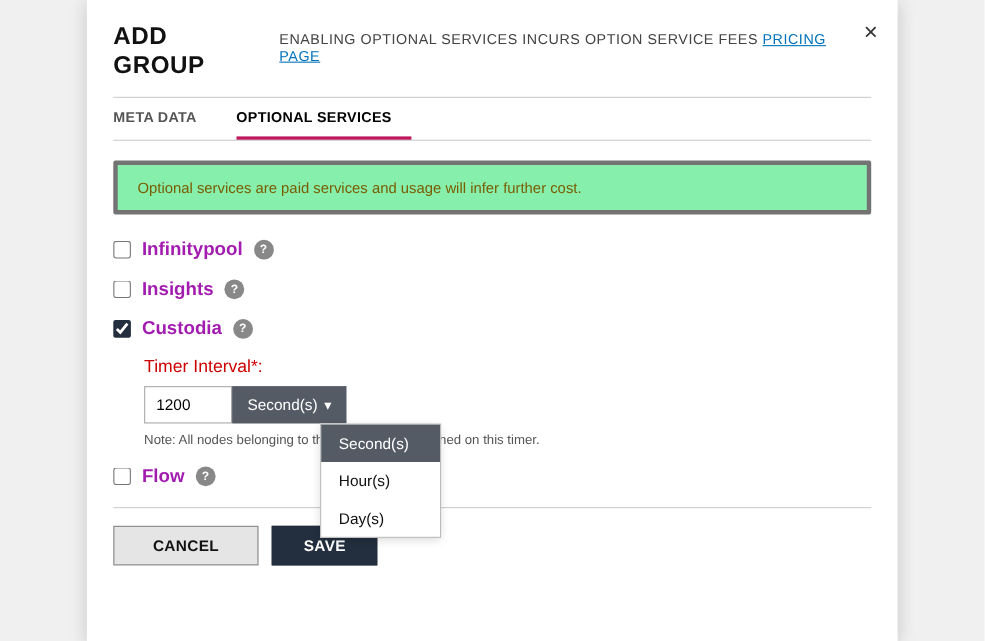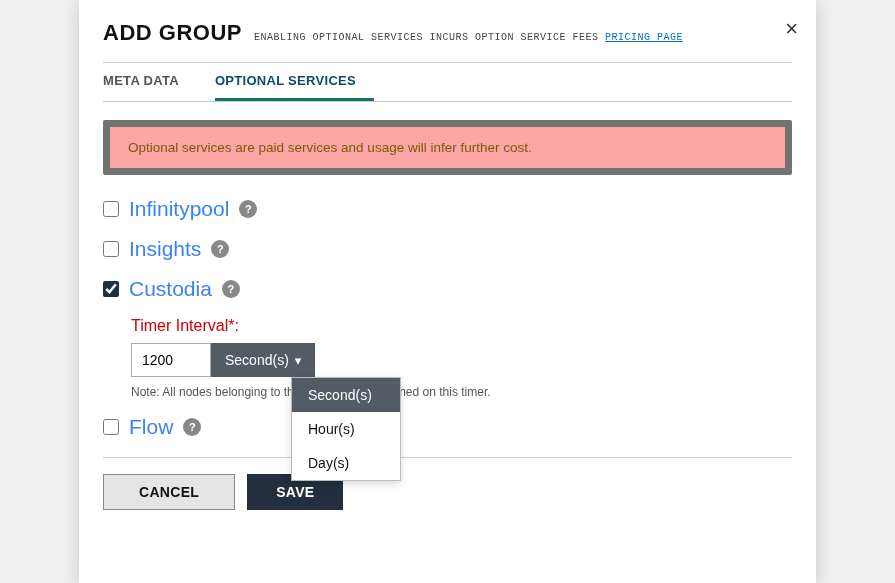--- a/index.html
+++ b/index.html
@@ -25,25 +25,24 @@
       gap: 12px;
       margin-bottom: 16px;
     }
     .modal-title {
       font-size: 22px;
       font-weight: bold;
       letter-spacing: 0.5px;
       color: #111;
     }
     .modal-subtitle {
-      font-size: 10px;
+      font-size: 13px;
       color: #444;
       letter-spacing: 0.5px;
       text-transform: uppercase;
-      font-family: Liberation Mono, monospace;
     }
     .modal-subtitle a {
       color: #0073bb;
       text-decoration: underline;
       cursor: pointer;
     }
     .close-btn {
       position: absolute;
       top: 18px;
       right: 18px;
@@ -71,48 +70,48 @@
       font-size: 13px;
       font-weight: 600;
       cursor: pointer;
       border-bottom: 3px solid transparent;
       color: #555;
       letter-spacing: 0.3px;
       margin-right: 18px;
       text-transform: uppercase;
     }
     .tab.active {
-      border-bottom: 3px solid #0f766e;
-      color: #0c4a6e;
+      border-bottom: 3px solid #be185d;
+      color: #000000;
     }
     .notice-box {
-      background: #fca5a5;
-      border: 7px solid #737373;
+      background: #86efac;
+      border: 4px solid #737373;
       padding: 13px 18px;
       font-size: 13.5px;
       color: #7a5c00;
       border-radius: 2px;
       margin-bottom: 22px;
     }
     .service-row {
       display: flex;
       align-items: center;
       gap: 10px;
       margin-bottom: 16px;
     }
     .service-row input[type="checkbox"] {
       width: 16px;
       height: 16px;
       cursor: pointer;
       accent-color: #232f3e;
     }
     .service-label {
-      font-size: 21px;
-      font-weight: 400;
-      color: #3b82f6;
+      font-size: 17px;
+      font-weight: 700;
+      color: #a21caf;
     }
     .help-icon {
       display: inline-flex;
       align-items: center;
       justify-content: center;
       width: 18px;
       height: 18px;
       border-radius: 50%;
       background: #888;
       color: #fff;

